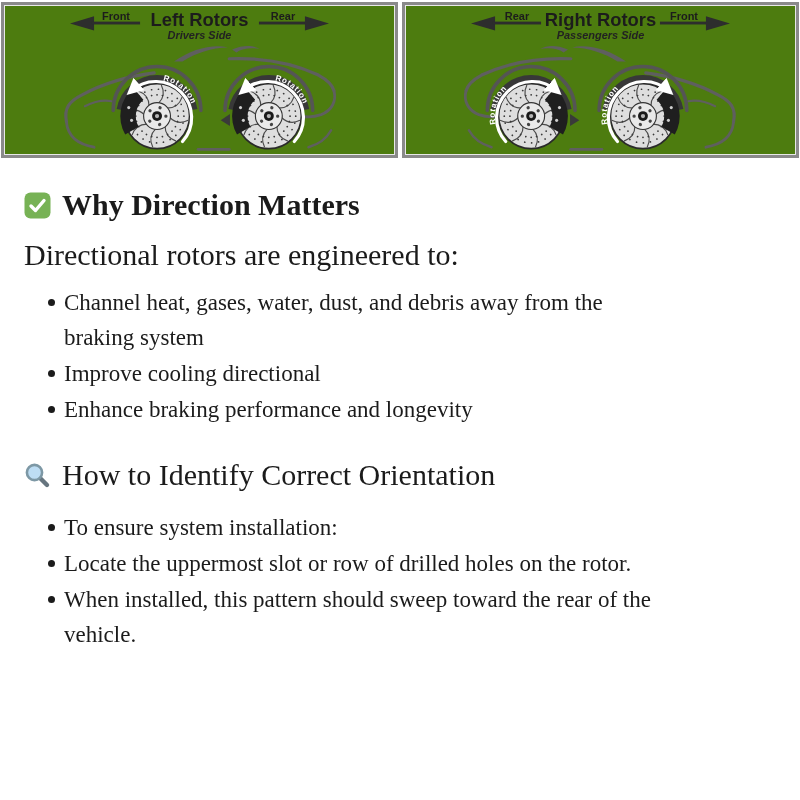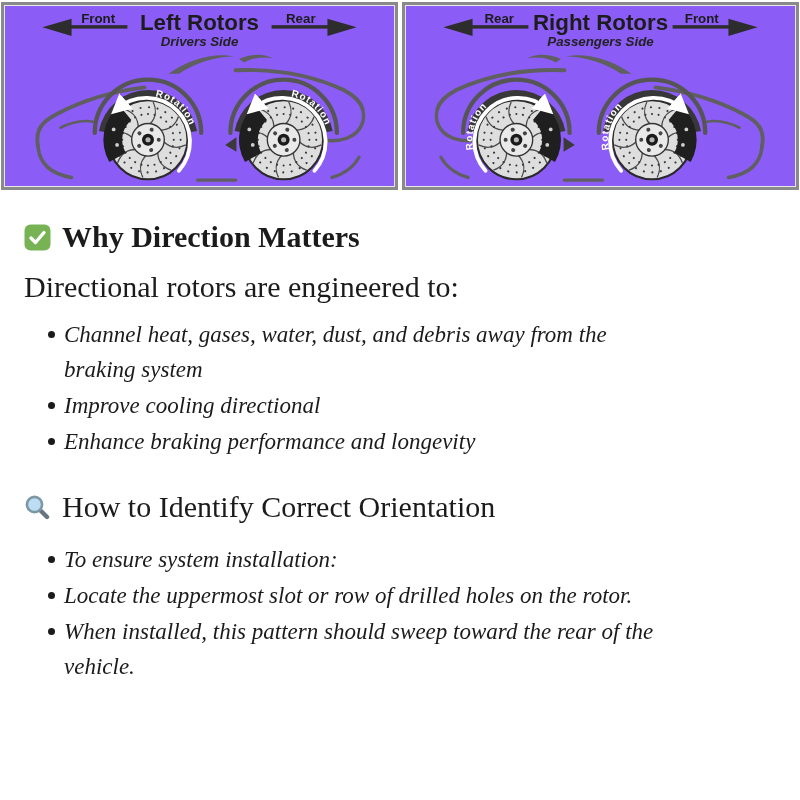--- a/index.html
+++ b/index.html
@@ -2,23 +2,23 @@
 <html><head>
 <meta charset="utf-8">
 <style>
   * { box-sizing: border-box; margin: 0; padding: 0; }
   html, body { background: #ffffff; width: 800px; }
   body { font-family: "Liberation Serif", "DejaVu Serif", serif; color: #1b1b1b; }
 
   
   .diagram { display: flex; gap: 4px; width: 800px; padding: 2px 1px; }
   .panel {
-    width: 397px; height: 188px;
+    width: 397px; height: 156px;
     border: 3px solid #8a8a8a;
-    background: #8b5cf6;
+    background: #4d7c0f;
     box-shadow: inset 0 0 0 1px #e8e8e8;
   }
   .panel svg { display: block; width: 100%; height: 100%; }
 
   .hdr-title { font-family: "Liberation Sans", "DejaVu Sans", sans-serif; font-size: 26px; font-weight: 800; fill: #1c1c1c; }
   .hdr-sub   { font-family: "Liberation Sans", "DejaVu Sans", sans-serif; font-size: 15.5px; font-weight: 700; font-style: italic; fill: #222; }
   .hdr-dir   { font-family: "Liberation Sans", "DejaVu Sans", sans-serif; font-size: 15.5px; font-weight: 700; fill: #1c1c1c; }
   .dir-shape { fill: #2d2d2d; }
 
   .body-stroke { fill: none; stroke: #5f5f5f; stroke-linecap: round; }
@@ -32,21 +32,21 @@
     white-space: pre-line;
   }
   .sec-head {
     display: flex; align-items: center; gap: 11px;
     margin-top: 21px;
     font-size: 30px; line-height: 32px;
   }
   .sec-head.bold { font-weight: 700; }
   .sec-head svg { flex: 0 0 auto; }
   .lead { margin-top: 17px; font-size: 30px; line-height: 34px; }
-  ul.blist { list-style: none; margin: 13px 0 0 0; padding-left: 40px; font-style: italic; }
+  ul.blist { list-style: none; margin: 13px 0 0 0; padding-left: 40px; }
   ul.blist li {
     position: relative;
     font-size: 23px; line-height: 35px;
     white-space: pre-line;
     margin-bottom: 1px;
   }
   ul.blist li::before {
     content: ""; position: absolute; left: -16px; top: 14px;
     width: 7px; height: 7px; border-radius: 50%; background: #1b1b1b;
   }

